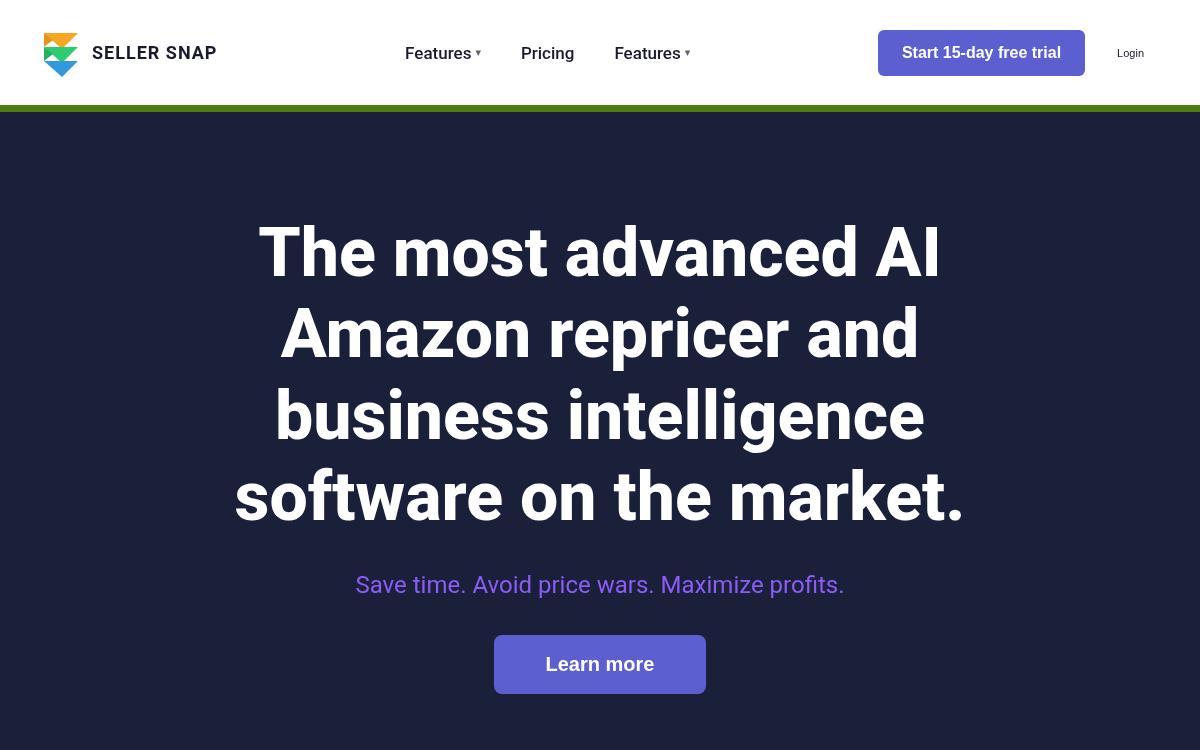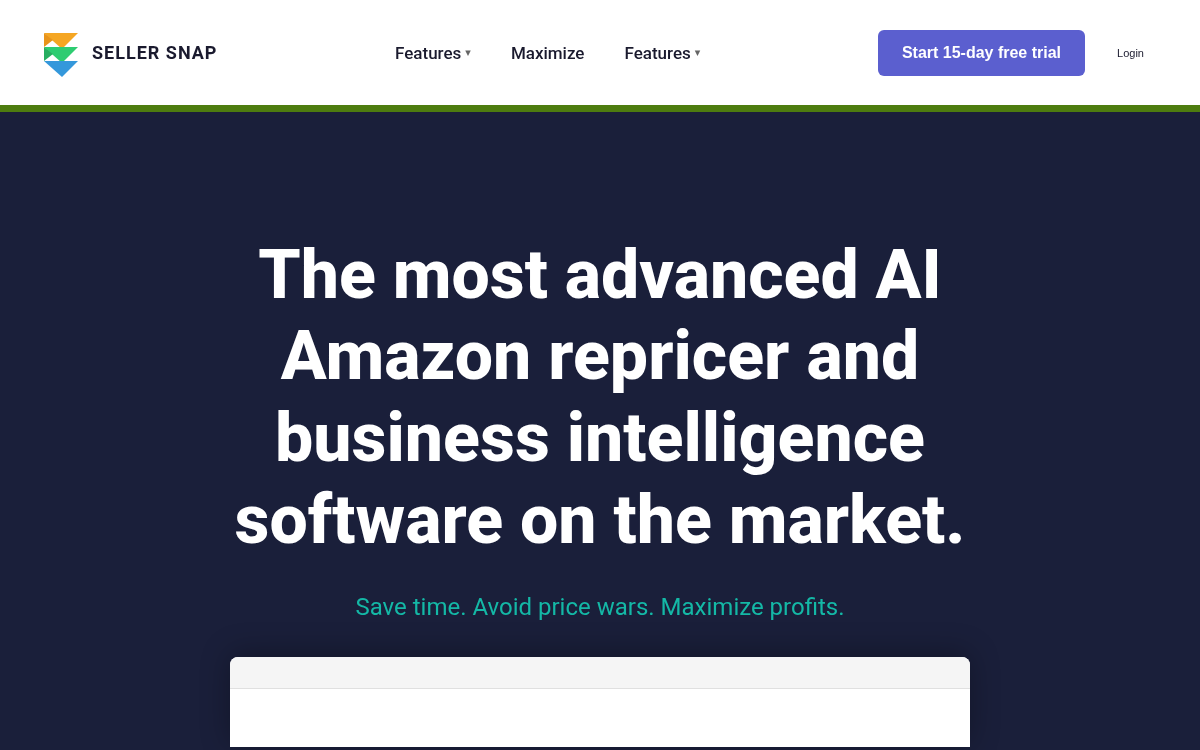--- a/index.html
+++ b/index.html
@@ -98,39 +98,39 @@
       padding: 8px 16px;
     }
 
     
     .hero {
       background: #1a1f3a;
       height: 638px;
       display: flex;
       flex-direction: column;
       align-items: center;
-      justify-content: center;
+      justify-content: flex-end;
       padding-top: 120px;
       position: relative;
       overflow: hidden;
     }
 
     .hero-title {
       font-size: 68px;
       font-weight: 800;
       color: #ffffff;
       text-align: center;
       line-height: 1.2;
       max-width: 900px;
       margin-bottom: 32px;
     }
 
     .hero-subtitle {
       font-size: 24px;
-      color: #14b8a6;
+      color: #8b5cf6;
       text-align: center;
       margin-bottom: 36px;
       font-weight: 400;
     }
 
     .btn-learn-more {
       background: #5b5fcf;
       color: #ffffff;
       border: none;
       border-radius: 8px;
@@ -181,37 +181,38 @@
     </svg>
     <span class="logo-text">SELLER SNAP</span>
   </div>
 
   <div class="nav-links">
     <div class="nav-item">
       <span>Features</span>
       <span class="chevron-icon">▾</span>
     </div>
     <div class="nav-item">
-      <span>Maximize</span>
+      <span>Pricing</span>
     </div>
     <div class="nav-item">
       <span>Features</span>
       <span class="chevron-icon">▾</span>
     </div>
   </div>
 
   <div class="nav-right">
     <button class="btn-trial">Start 15-day free trial</button>
     <button class="btn-login">Login</button>
   </div>
 </nav>
 
 <section class="hero">
   <h1 class="hero-title">The most advanced AI Amazon repricer and business intelligence software on the market.</h1>
   <p class="hero-subtitle">Save time. Avoid price wars. Maximize profits.</p>
+  <button class="btn-learn-more">Learn more</button>
 
   <div class="app-preview">
     <div class="app-preview-bar">
       
       
       
       
     </div>
 
   </div>

